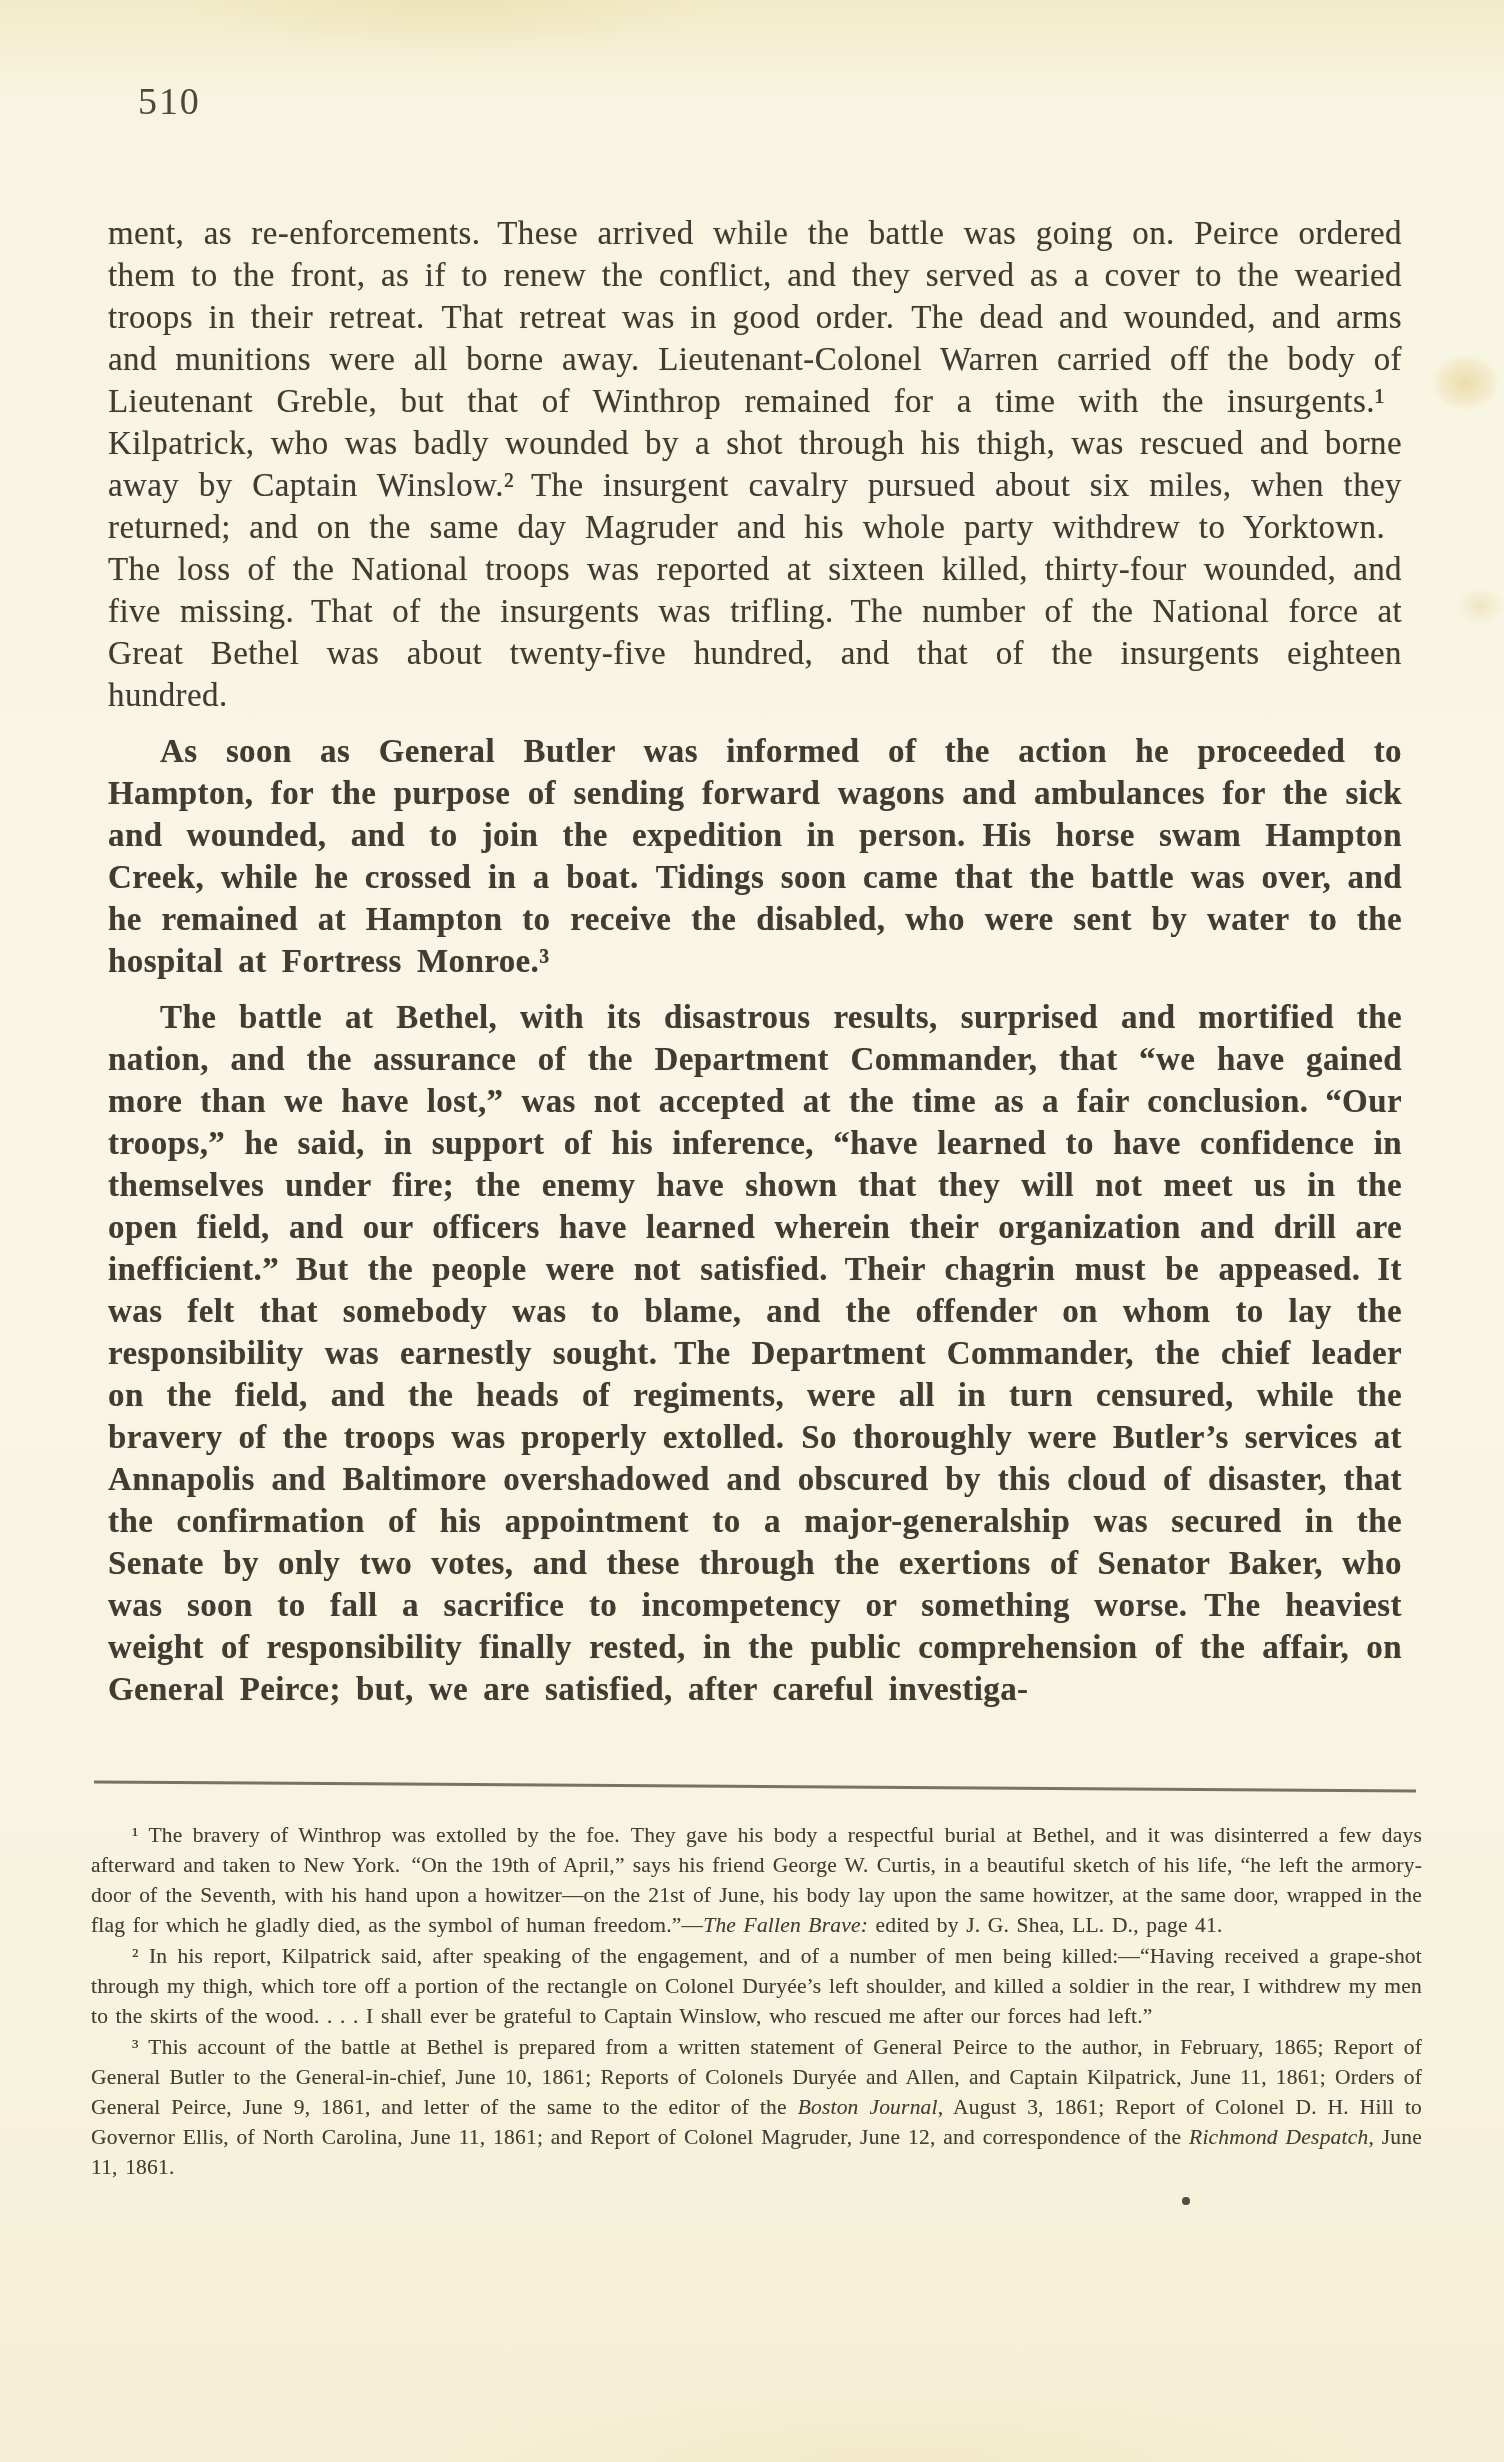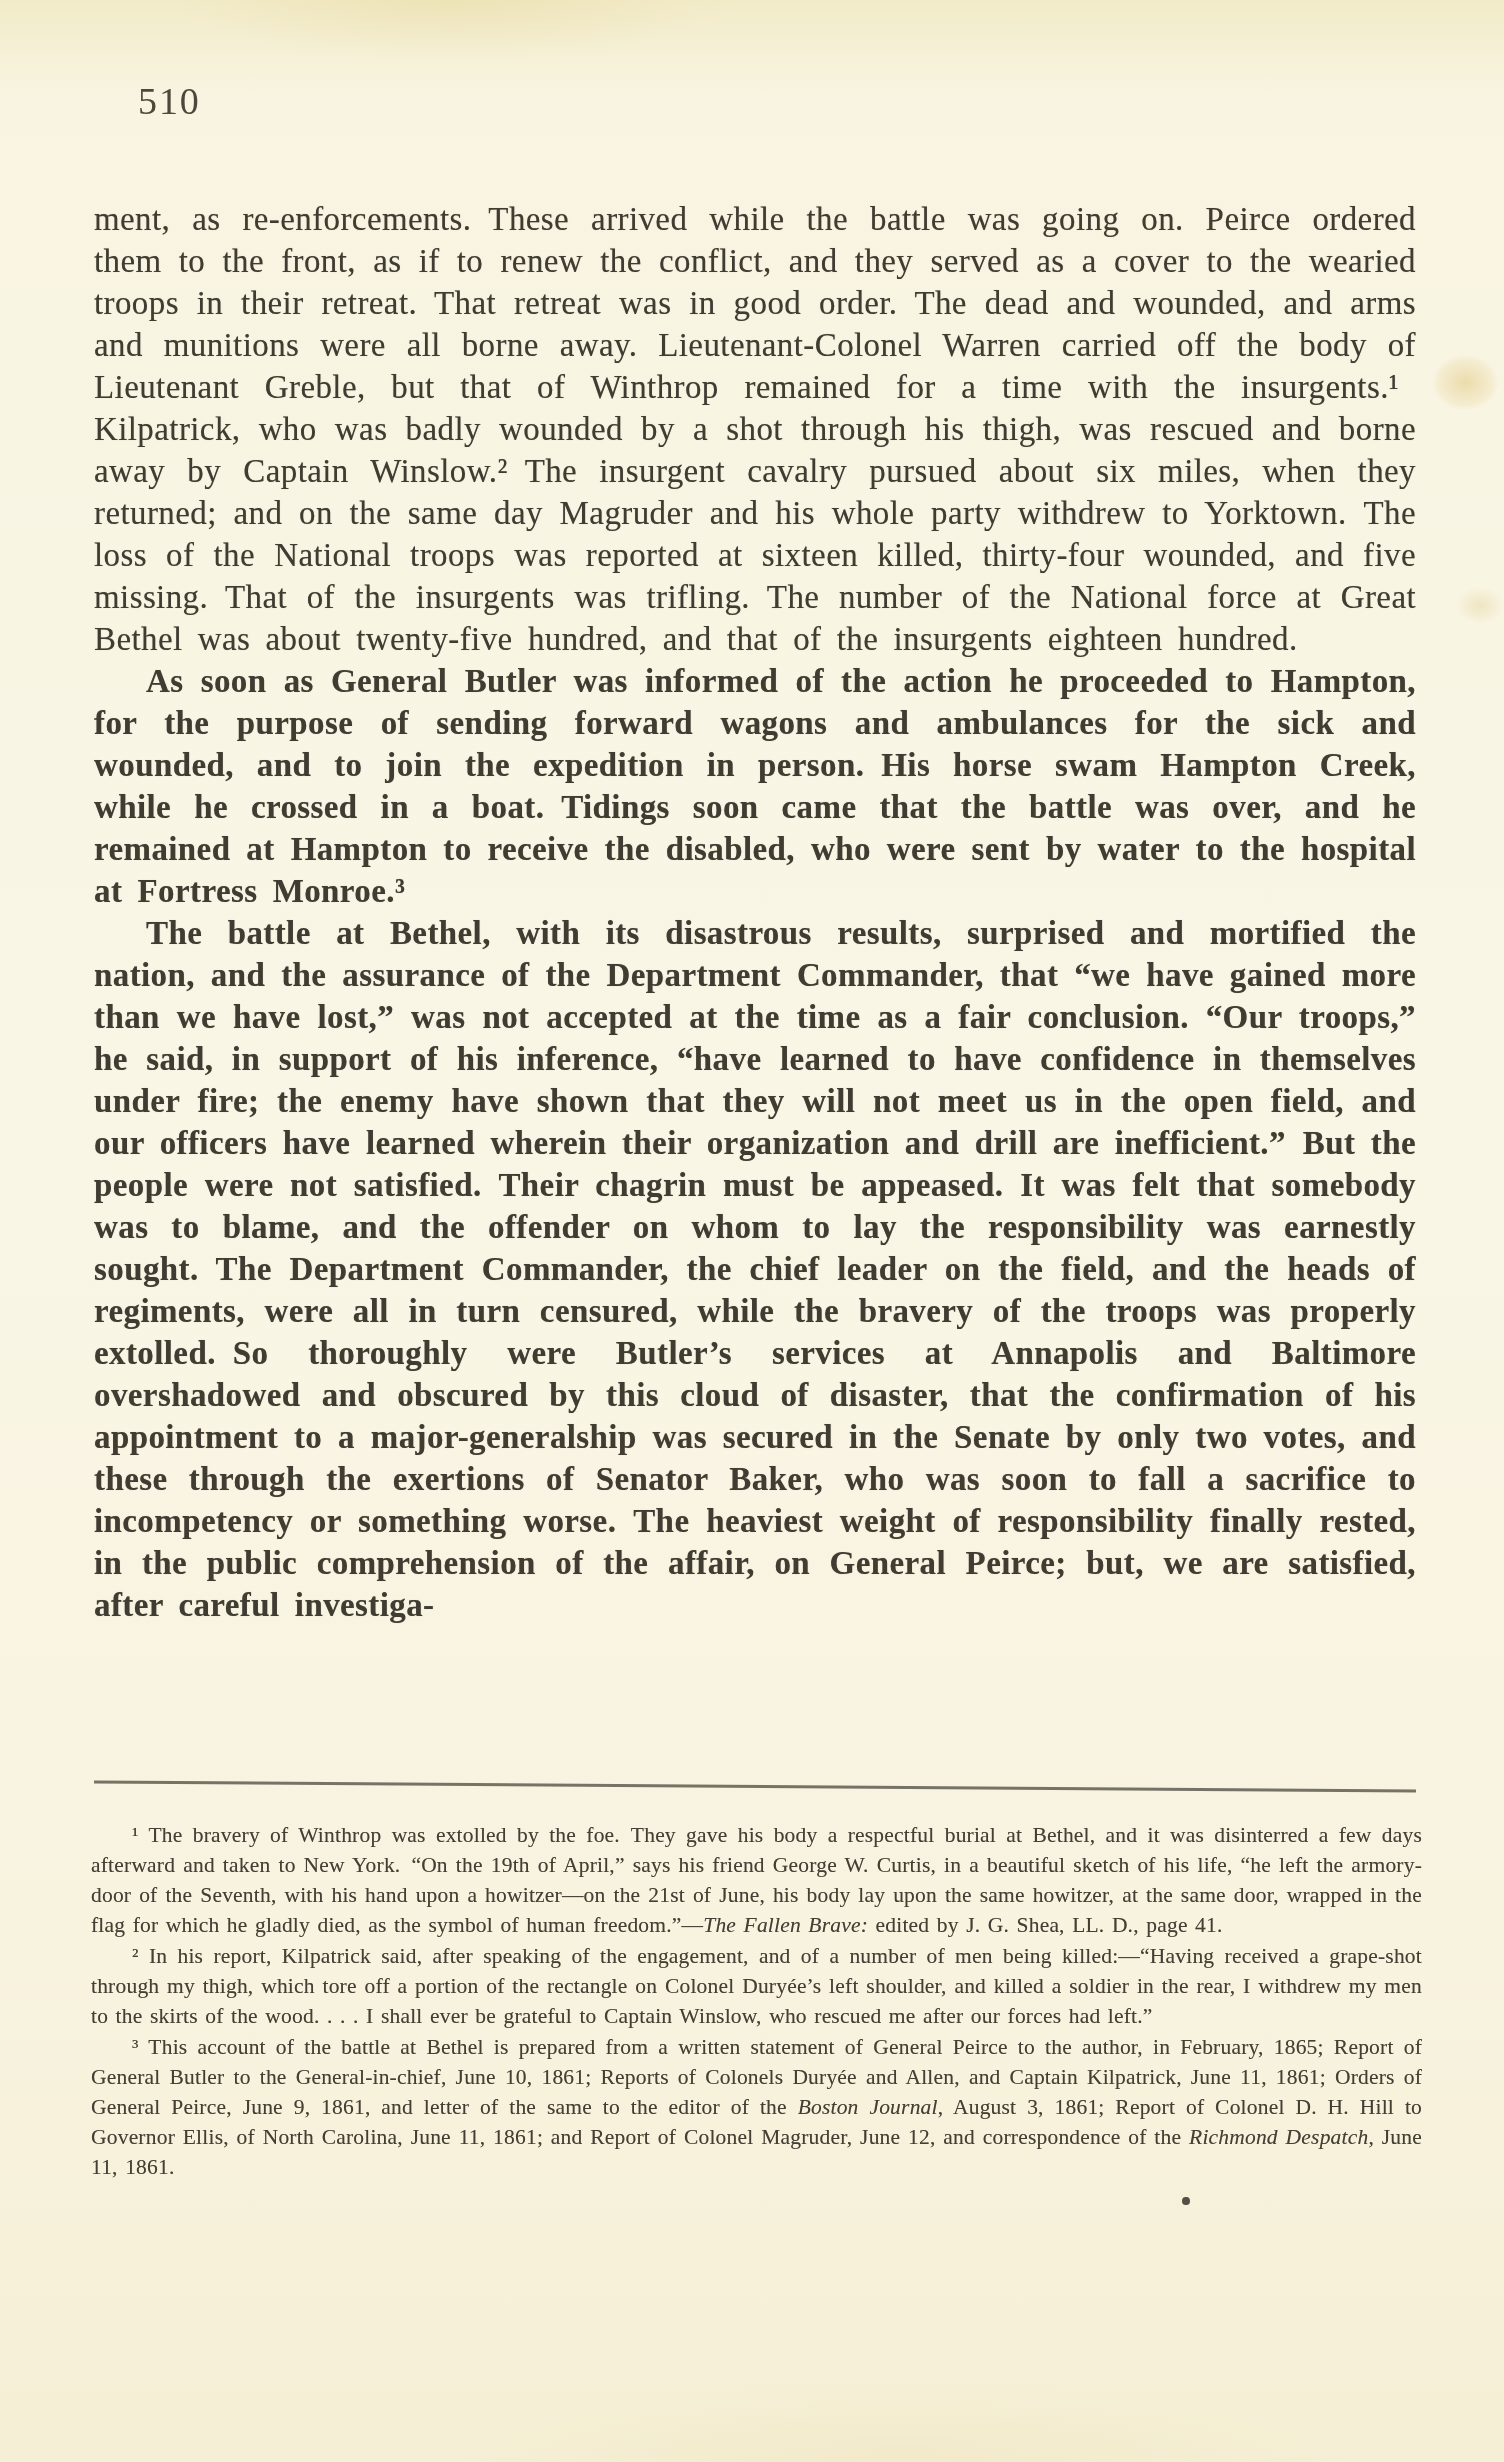--- a/index.html
+++ b/index.html
@@ -65,21 +65,21 @@
     position: absolute;
     left: 94px; top: 198px;
     width: 1322px;
     text-align: justify;
     font-size: 33px;
     line-height: 42px;
     letter-spacing: 0.4px;
     word-spacing: 6.6px;
     text-shadow: 0 0 0.7px rgba(64,60,50,0.45);
   }
-  .body-para { margin: 0; }
+  .body-para { margin: 14px; }
   .body-para.indent { text-indent: 52px; font-weight: bold; }
   .footnote-rule {
     position: absolute;
     left: 94px; top: 1785px;
     width: 1322px; height: 2.8px;
     background: #5e5a50;
     opacity: 0.85;
     transform: rotate(0.4deg);
   }
   .footnotes {

